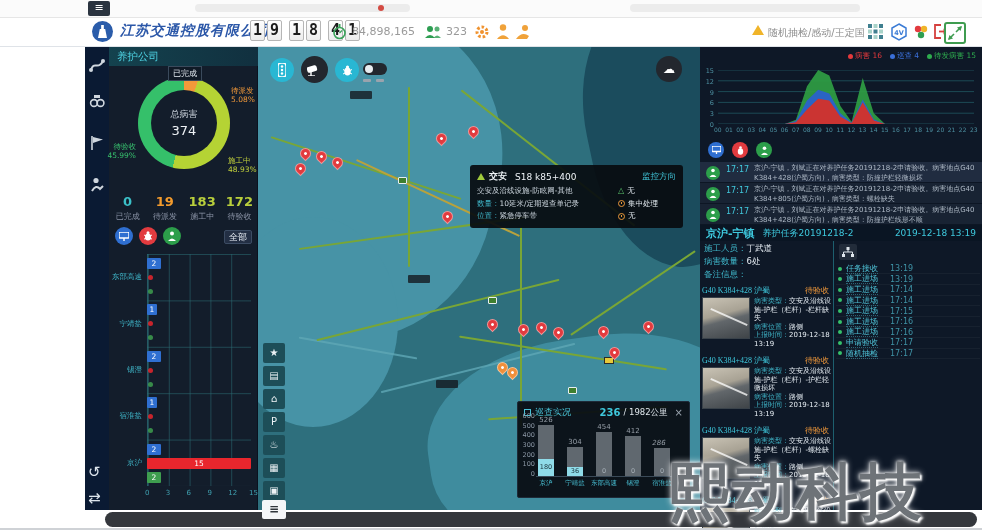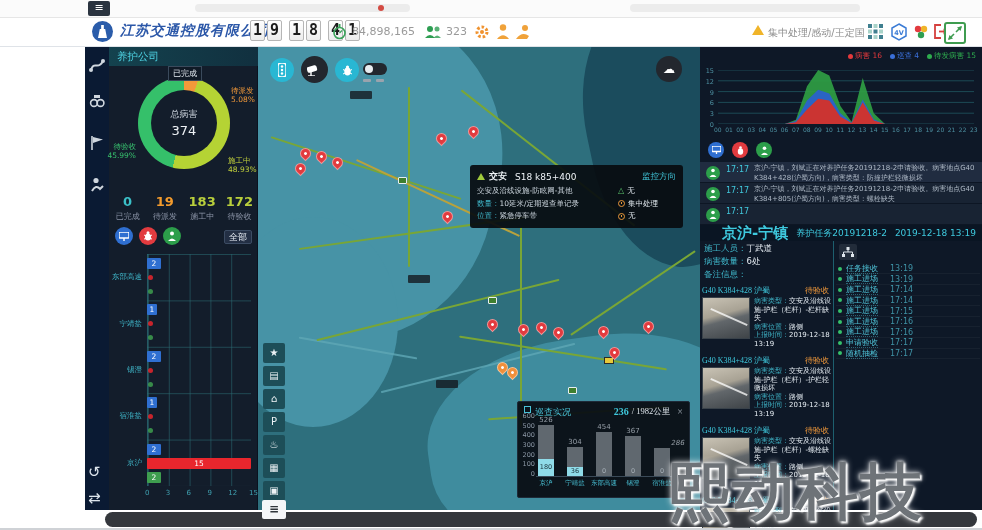--- a/index.html
+++ b/index.html
@@ -99,21 +99,21 @@
   .tt-r{display:flex;font-size:7.5px;margin-top:4px;line-height:8.5px;}
   .tt-lab{color:#3fb6c9;}
   .tt-right{margin-left:auto;display:flex;align-items:center;width:58px;color:#e6edf3;}
   .tt-gt{color:#58c06a;margin-right:3px;font-size:8px;}
   .clockdot{display:inline-block;width:7px;height:7px;border:1px solid #e8963a;border-radius:50%;margin-right:3px;position:relative;}
   .clockdot:after{content:"";position:absolute;left:2px;top:1px;width:1px;height:2px;background:#e8963a;}
 
   
   .mpop{position:absolute;left:517px;top:401px;width:173px;height:97px;background:rgba(10,14,20,.95);
         border:1px solid #1e2a38;border-radius:2px;z-index:25;}
-  .mp-h{position:absolute;left:6px;top:4px;right:6px;display:flex;font-size:9px;color:#49c2d6;font-family:Liberation Serif, serif;}
+  .mp-h{position:absolute;left:6px;top:4px;right:6px;display:flex;align-items:center;font-size:9px;color:#49c2d6;}
   .mp-ic{width:7px;height:7px;border:1px solid #49c2d6;margin-right:4px;}
   .mp-done{margin-left:auto;color:#3fc8dc;font-weight:700;font-size:10px;}
   .mp-tot{color:#dfe6ec;font-size:8.5px;margin-left:3px;}
   .mp-x{color:#9aa4ae;font-size:10px;margin-left:7px;}
   .pyt{position:absolute;left:2px;width:15px;text-align:right;color:#8b97a5;font-size:6.5px;}
   .pbar{position:absolute;background:rgba(112,119,126,.85);}
   .ptot{position:absolute;text-align:center;color:#979fa8;font-size:7px;}
   .pdone{position:absolute;background:#8fdbe8;color:#19323a;font-size:6.5px;text-align:center;}
   .pzero{position:absolute;text-align:center;color:#a7b0b8;font-size:6.5px;}
   .pcat{position:absolute;text-align:center;color:#49c2d6;font-size:6.5px;}
@@ -129,21 +129,21 @@
   .lg .dot{width:5px;height:5px;border-radius:50%;}
   .aylab{position:absolute;width:14px;text-align:right;color:#4d8fa0;font-size:6.5px;}
   .axlab{position:absolute;top:126px;color:#4d8fa0;font-size:6px;}
   .ev{position:absolute;left:700px;width:282px;height:21px;background:#182333;border-bottom:1px solid #0d1624;display:flex;align-items:flex-start;}
   .ev.sel{background:#202c40;}
   .ev .ic{margin:3px 0 0 6px;flex:none;}
   .ev .tm{color:#41c8dc;font-size:8px;margin:3px 5px 0 6px;flex:none;}
   .ev .tx{color:#aeb9c6;font-size:7px;line-height:9.5px;margin-top:2px;padding-right:4px;
           overflow:hidden;max-height:19px;}
   .taskhead{position:absolute;left:700px;top:225px;width:282px;height:16px;background:#0a1523;display:flex;align-items:center;}
-  .taskhead .rt{color:#3ec9de;font-size:15px;margin-left:22px;font-weight:700;}
+  .taskhead .rt{color:#3ec9de;font-size:11px;margin-left:6px;font-weight:700;}
   .taskhead .nm{color:#3ec9de;font-size:9px;margin-left:8px;}
   .taskhead .dt{color:#3ec9de;font-size:9px;margin-left:auto;margin-right:6px;}
   .inforow{position:absolute;left:704px;font-size:8.5px;}
   .inforow .lab{color:#3fb6c9;}
   .inforow .val{color:#e6edf3;}
   .vdiv{position:absolute;left:833px;top:241px;width:1px;height:269px;background:#1d5f6e;}
   .treebox{position:absolute;left:839px;top:244px;width:18px;height:16px;background:#222c3a;border-radius:2px;
            display:flex;align-items:center;justify-content:center;}
   .tlrow{position:absolute;left:836px;width:144px;height:10.4px;display:flex;align-items:center;border-bottom:1px solid rgba(255,255,255,.04);}
   .tlrow .dot{width:4px;height:4px;border-radius:50%;background:#35c06a;margin:0 4px 0 2px;flex:none;}
@@ -211,21 +211,21 @@
   <svg class="abs" style="left:496px;top:23px;" width="14" height="17">
     <circle cx="7" cy="4.5" r="3.2" fill="#f0a23a"></circle>
       <path d="M1,16 Q7,8.5 13,16 Z" fill="#f0a23a"></path>
   </svg>
   <svg class="abs" style="left:514px;top:24px;" width="16" height="16">
     <circle cx="11" cy="4" r="3" fill="#f0a23a"></circle>
       <path d="M2,15 Q8,7 15,12 L13,15 Z" fill="#f0a23a"></path>
   </svg>
 
   <div class="warntri" style="left:752px;top:25px;"></div>
-  <span class="htxt" style="left:768px;">集中处理/感动/王定国</span>
+  <span class="htxt" style="left:768px;">随机抽检/感动/王定国</span>
   <svg class="abs" style="left:868px;top:24px;" width="15" height="15">
     <rect x="0" y="0" width="4" height="4" fill="#3f7f8f"></rect>
       <rect x="5.5" y="0" width="4" height="4" fill="#a9d3c9"></rect>
       <rect x="11" y="0" width="4" height="4" fill="#3f7f8f"></rect>
     <rect x="0" y="5.5" width="4" height="4" fill="#a9d3c9"></rect>
       <rect x="5.5" y="5.5" width="4" height="4" fill="#3f7f8f"></rect>
       <rect x="11" y="5.5" width="4" height="4" fill="#a9d3c9"></rect>
     <rect x="0" y="11" width="4" height="4" fill="#3f7f8f"></rect>
       <rect x="5.5" y="11" width="4" height="4" fill="#a9d3c9"></rect>
       <rect x="11" y="11" width="4" height="4" fill="#3f7f8f"></rect>
@@ -510,25 +510,25 @@
         <div class="pcat" style="left: 14px; top: 77px; width: 28px;">京沪</div>
         <div class="pbar" style="left: 49px; top: 44.6133px; width: 16px; height: 29.3867px;"></div>
         <div class="ptot" style="left: 45px; top: 35.6133px; width: 24px;">304</div>
         <div class="pdone" style="left: 49px; top: 65px; width: 16px; height: 9px; line-height: 9px;">36</div>
         <div class="pcat" style="left: 43px; top: 77px; width: 28px;">宁靖盐</div>
         <div class="pbar" style="left: 78px; top: 30.1133px; width: 16px; height: 43.8867px;"></div>
         <div class="ptot" style="left: 74px; top: 21.1133px; width: 24px;">454</div>
         <div class="pzero" style="left: 78px; top: 65px; width: 16px;">0</div>
         <div class="pcat" style="left: 72px; top: 77px; width: 28px;">东部高速</div>
         <div class="pbar" style="left: 107px; top: 34.1733px; width: 16px; height: 39.8267px;"></div>
-        <div class="ptot" style="left: 103px; top: 25.1733px; width: 24px;">367</div>
+        <div class="ptot" style="left: 103px; top: 25.1733px; width: 24px;">412</div>
         <div class="pzero" style="left: 107px; top: 65px; width: 16px;">0</div>
         <div class="pcat" style="left: 101px; top: 77px; width: 28px;">锡澄</div>
         <div class="pbar" style="left: 136px; top: 46.3533px; width: 16px; height: 27.6467px;"></div>
-        <div class="ptot" style="left: 148px; top: 37.3533px; width: 24px; font-style: italic;">286</div>
+        <div class="ptot" style="left: 129px; top: 37.3533px; width: 24px; font-style: italic;">286</div>
         <div class="pzero" style="left: 136px; top: 65px; width: 16px;">0</div>
         <div class="pcat" style="left: 130px; top: 77px; width: 28px;">宿淮盐</div>
       </div>
     <div class="paxis"></div>
   </div>
 
   <div class="rpanel"></div>
   <div class="legend" id="legend">
       <span class="lg">
         <span class="dot" style="background: rgb(228, 57, 60);"></span>
@@ -625,20 +625,21 @@
         <span class="tm">17:17</span>
         <span class="tx">京沪-宁镇，刘斌正在对养护任务20191218-2申请验收。病害地点G40 K384+805(沪蜀方向)，病害类型：螺栓缺失</span>
       </div>
       <div class="ev" style="top: 204px;">
         <span class="ic"><svg width="14" height="14">
             <circle cx="7" cy="7" r="7" fill="#2c9e4a"></circle>
             <circle cx="7" cy="4.5" r="1.8" fill="#fff"></circle>
             <path d="M3.5,11 Q7,6.5 10.5,11 Z" fill="#fff"></path>
           </svg></span>
         <span class="tm">17:17</span>
+        <span class="tx">京沪-宁镇，刘斌正在对养护任务20191218-2申请验收。病害地点G40 K384+428(沪蜀方向)，病害类型：防撞护栏线形不顺</span>
       </div>
     </div>
 
   <div class="taskhead">
     <span class="rt">京沪-宁镇</span>
     <span class="nm">养护任务20191218-2</span>
     <span class="dt">2019-12-18 13:19</span>
   </div>
   <div id="taskinfo">
       <div class="inforow" style="top: 243px;"><span class="lab">施工人员：</span><span class="val">丁武道</span></div>

